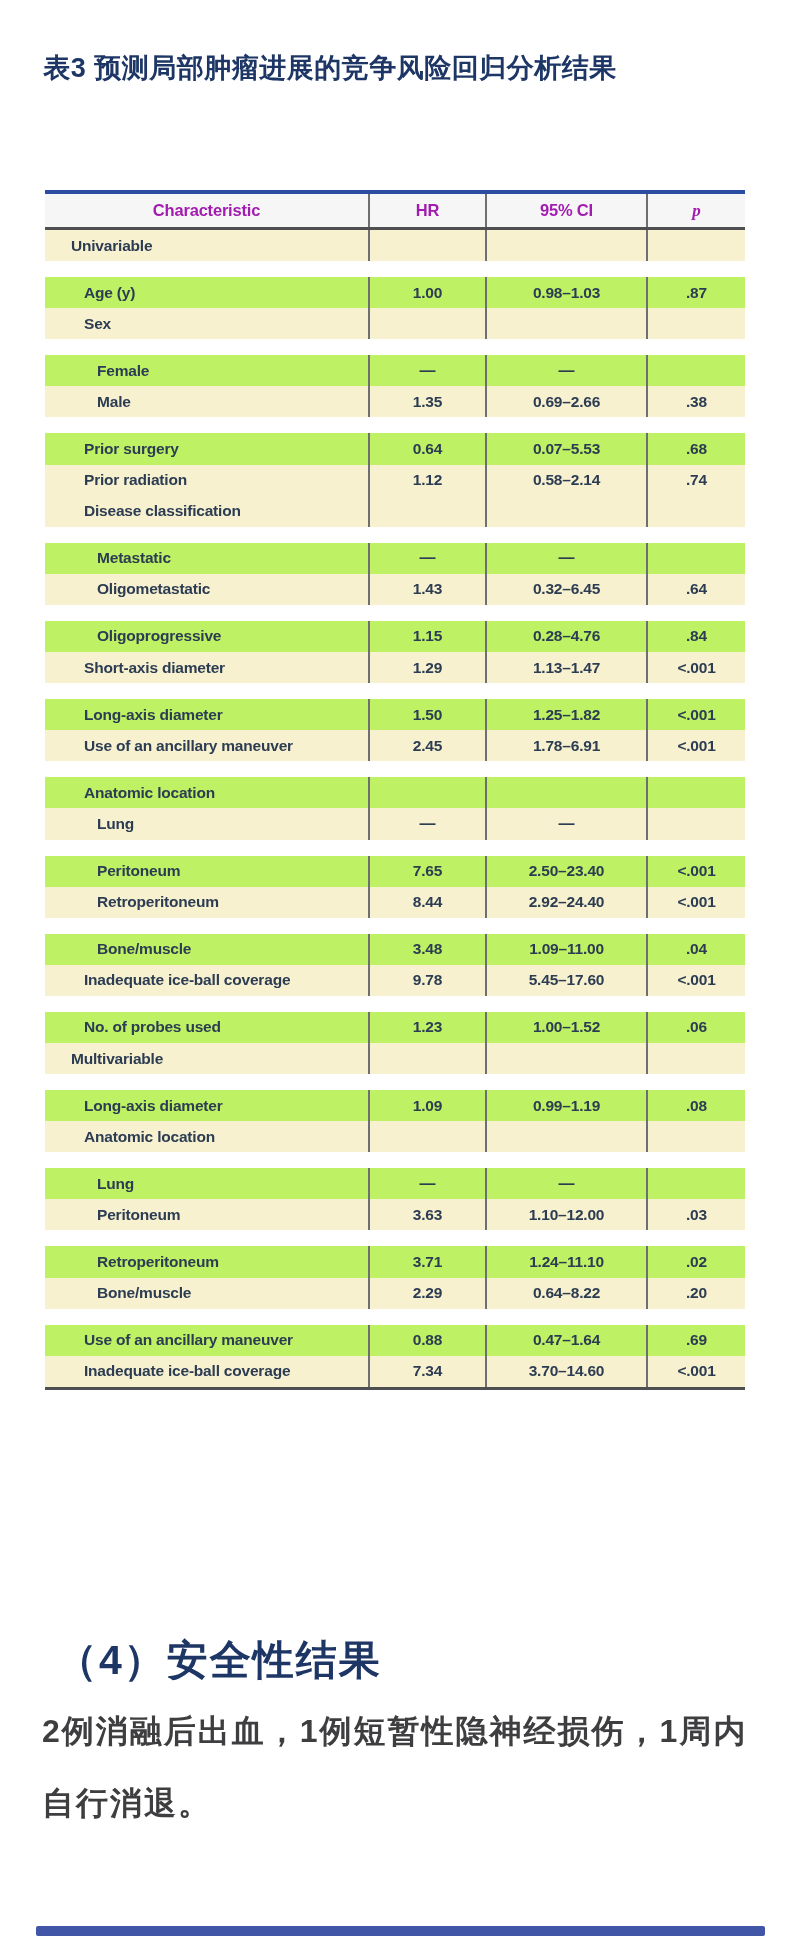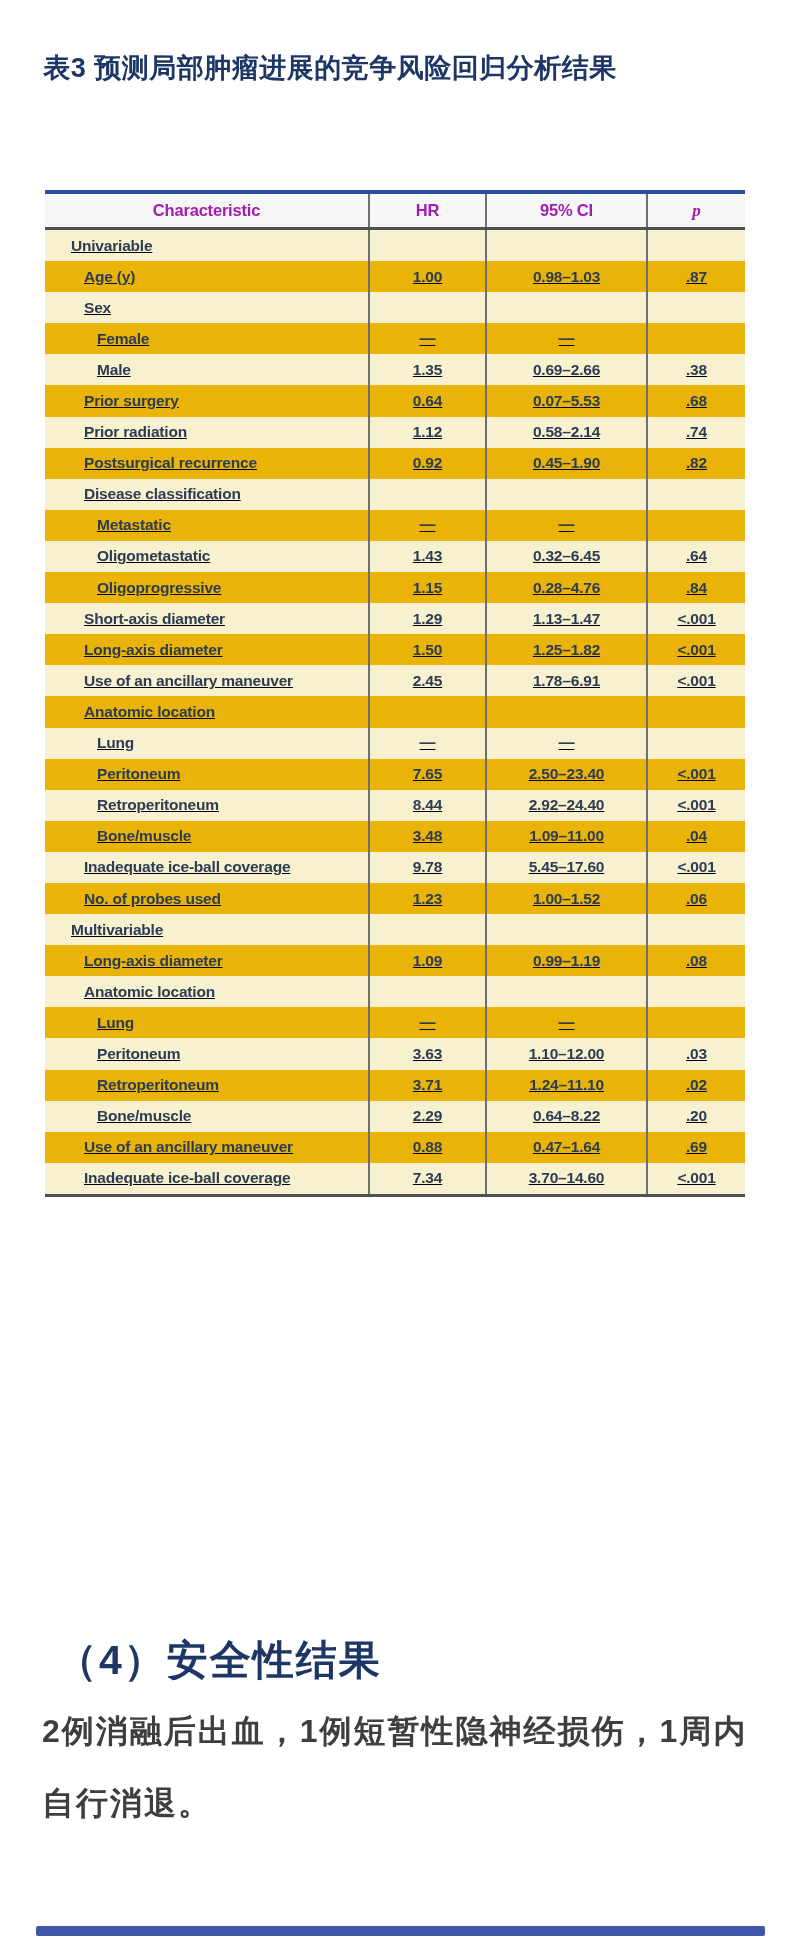--- a/index.html
+++ b/index.html
@@ -12,23 +12,23 @@
     font-size:27px; font-weight:700; color:#1d3665; letter-spacing:0.5px;
   }
   .table-wrap {
     position:absolute; left:45px; top:190px; width:700px;
     border-top:4px solid #2a4da1; border-bottom:3px solid #4e4f51;
   }
   .header-row {
     display:flex; height:33px; background:#f6f6f7;
     border-bottom:3px solid #4e4f51;
   }
-  .row { display:flex; height:31.1px;text-decoration:underline; }
+  .row { display:flex; height:31.1px; }
   .row.shaded { background:#f8f1d0; }
-  .row.plain  { background:#eab308; }
+  .row.plain  { background:#bef264;margin-top:16px; }
   .cell {
     display:flex; align-items:center; box-sizing:border-box;
     font-size:15.5px; font-weight:600; color:#2c3c52; letter-spacing:-0.2px;
     white-space:nowrap; overflow:hidden;
   }
   .c0 { width:325px; border-right:2px solid #6e6f72; }
   .c1 { width:117px; border-right:2px solid #6e6f72; justify-content:center; }
   .c2 { width:161px; border-right:2px solid #6e6f72; justify-content:center; }
   .c3 { width:97px;  justify-content:center; }
   .header-row .cell { font-size:16.5px; font-weight:600; color:#a21caf; }
@@ -103,26 +103,20 @@
         <div class="cell c1">0.64</div>
         <div class="cell c2">0.07–5.53</div>
         <div class="cell c3">.68</div>
       </div>
       <div class="row shaded">
         <div class="cell c0 ind1">Prior radiation</div>
         <div class="cell c1">1.12</div>
         <div class="cell c2">0.58–2.14</div>
         <div class="cell c3">.74</div>
       </div>
-      <div class="row plain">
-        <div class="cell c0 ind1">Postsurgical recurrence</div>
-        <div class="cell c1">0.92</div>
-        <div class="cell c2">0.45–1.90</div>
-        <div class="cell c3">.82</div>
-      </div>
       <div class="row shaded">
         <div class="cell c0 ind1">Disease classification</div>
         <div class="cell c1"></div>
         <div class="cell c2"></div>
         <div class="cell c3"></div>
       </div>
       <div class="row plain">
         <div class="cell c0 ind2">Metastatic</div>
         <div class="cell c1 dash">—</div>
         <div class="cell c2 dash">—</div>

